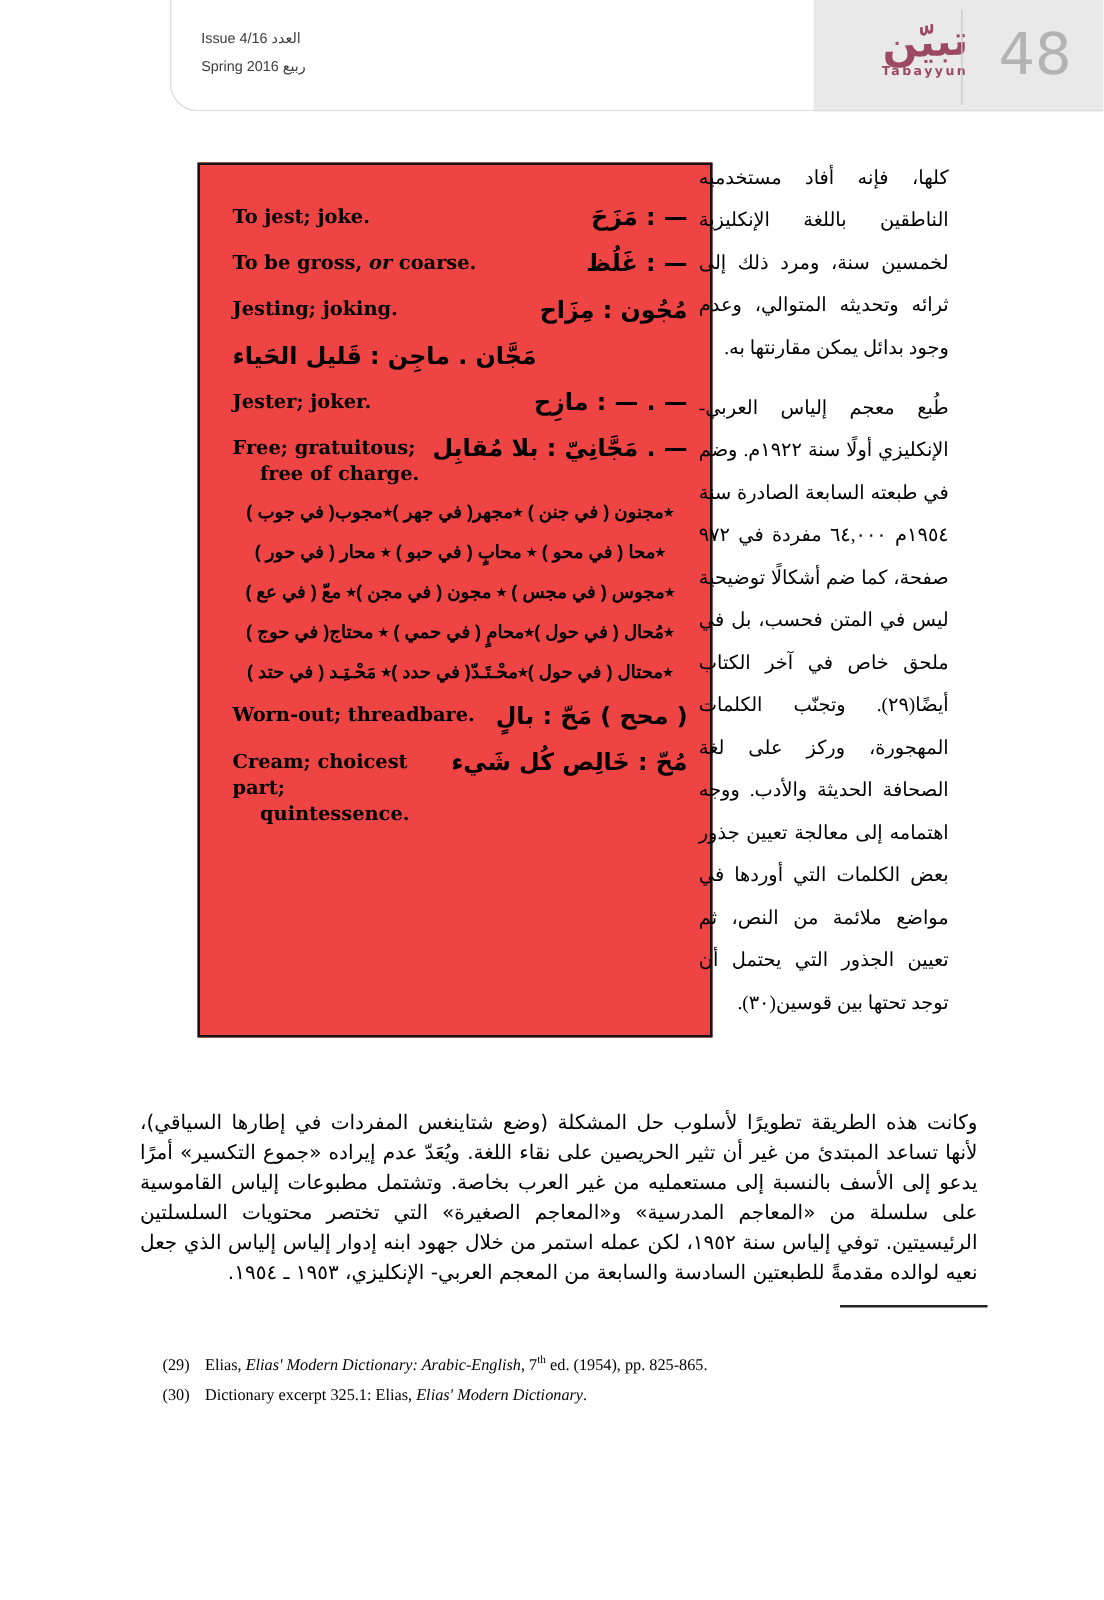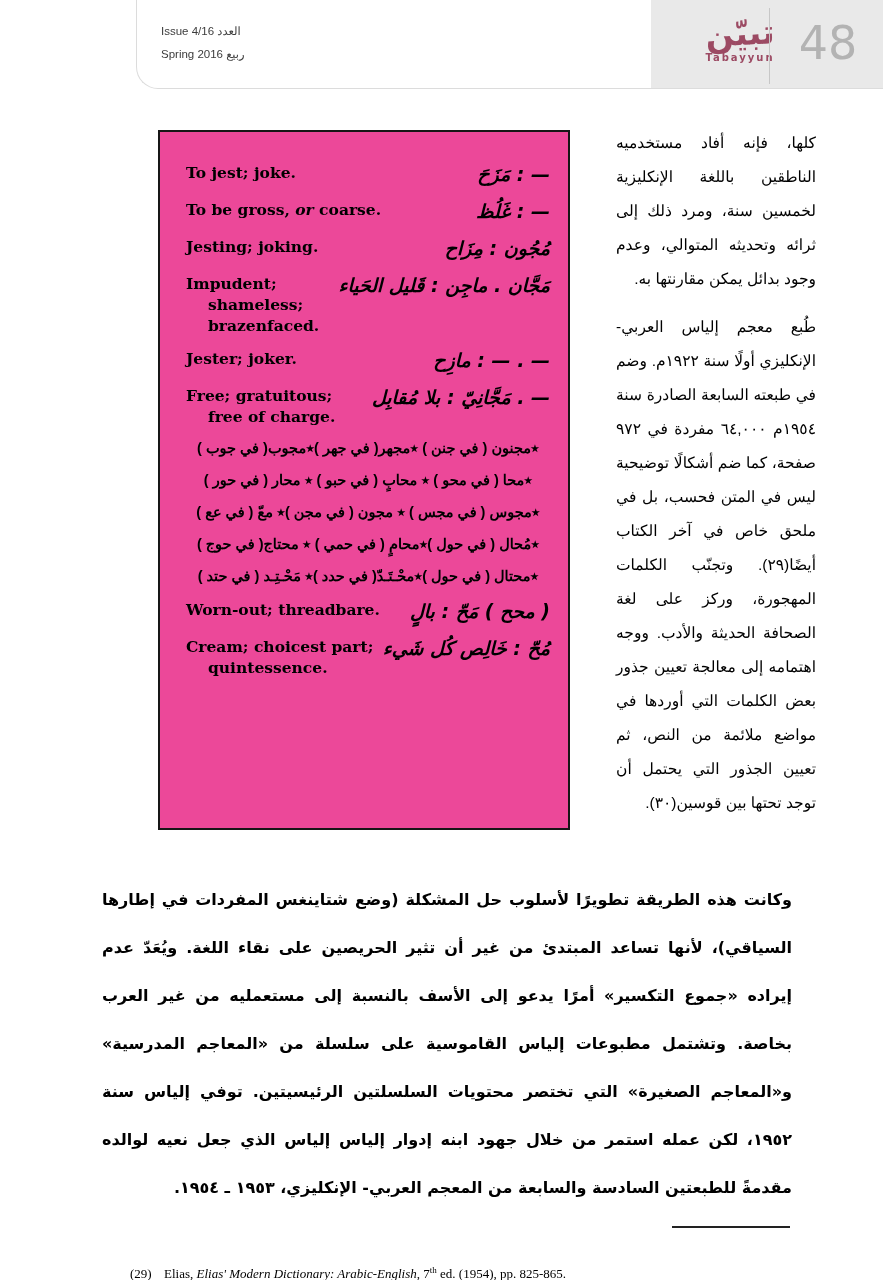--- a/index.html
+++ b/index.html
@@ -18,43 +18,43 @@
            transform:rotate(-3deg);}
   .logo-en{font-family:"DejaVu Sans",sans-serif;font-weight:bold;font-size:10px;letter-spacing:2px;
            margin-top:-2px;}
   .band-divider{position:absolute;left:119px;top:8px;width:1px;height:76px;background:#c7c7c7;}
   .page-number{position:absolute;left:128px;top:0;width:100px;height:78px;line-height:86px;
                text-align:center;font-size:46px;color:var(--pagenum,#b3b3b3);
                font-family:"DejaVu Sans",sans-serif;}
 
   
   .dict-box{position:absolute;left:158px;top:130px;width:412px;height:700px;margin:0;
-            border:2px solid #161616;background:#ec4899;box-sizing:border-box;
+            border:2px solid #161616;background:#ef4444;box-sizing:border-box;
             padding:30px 18px 0 26px;}
   .pair-row{display:flex;justify-content:space-between;align-items:flex-start;margin-bottom:12px;}
   .pair-row .en{font-family:"DejaVu Serif","Liberation Serif",serif;font-weight:bold;
                 font-size:15.5px;line-height:21px;}
   .pair-row .en .en2{padding-left:22px;}
   .pair-row .ar{font-family:"DejaVu Sans",sans-serif;font-weight:bold;font-size:19px;
-                line-height:25px;white-space:nowrap;text-align:left;font-style:italic;}
+                line-height:25px;white-space:nowrap;text-align:left;}
   .pair-row.small .en{font-size:13px;}
   .pair-row.small .ar{font-size:17px;}
   .xref-row{direction:rtl;text-align:center;font-family:Liberation Sans, sans-serif;font-weight:bold;
             font-size:14.5px;line-height:19px;white-space:nowrap;margin-bottom:13px;}
 
   
-  .column{position:absolute;left:616px;top:126px;width:200px;direction:rtl;
-          font-family:Liberation Sans, sans-serif;font-size:15.5px;line-height:34px;
+  .column{position:absolute;left:559px;top:126px;width:200px;direction:rtl;
+          font-family:Liberation Serif, serif;font-size:15.5px;line-height:34px;
           text-align:justify;text-justify:inter-word;}
   .column p{margin:0 0 14px 0;}
 
   
   .lower{position:absolute;left:102px;top:876px;width:690px;}
-  .bottom-par{direction:rtl;text-align:justify;text-justify:inter-word;margin:0;
-              font-family:"DejaVu Sans",sans-serif;font-size:16px;line-height:48px;font-weight:bold;}
+  .bottom-par{direction:rtl;text-align:justify;text-justify:inter-word;margin:10px;
+              font-family:"DejaVu Sans",sans-serif;font-size:16px;line-height:24px;}
   .fn-sep{width:118px;border:0;border-top:2px solid #222;margin:14px 2px 10px auto;}
   .footnotes{font-family:"Liberation Serif",serif;font-size:13px;line-height:24px;
              padding-left:28px;margin-top:30px;}
   .fn{white-space:nowrap;}
   .fn-num{display:inline-block;width:34px;}
   .it{font-style:italic;}
   sup{font-size:9px;}
 </style>
 </head>
 <body>
@@ -97,24 +97,20 @@
           </div>
           <div class="ar" dir="rtl">— : غَلُظ</div>
         </div>
         <div class="pair-row">
           <div class="en">
             <div><span>Jesting; joking.</span></div>
           </div>
           <div class="ar" dir="rtl">مُجُون : مِزَاح</div>
         </div>
         <div class="pair-row">
-          <div class="en">
-            <div><span>Impudent;</span></div>
-            <div class="en2"><span>shameless; brazenfaced.</span></div>
-          </div>
           <div class="ar" dir="rtl">مَجَّان . ماجِن : قَليل الحَياء</div>
         </div>
         <div class="pair-row">
           <div class="en">
             <div><span>Jester; joker.</span></div>
           </div>
           <div class="ar" dir="rtl">— . — : مازِح</div>
         </div>
         <div class="pair-row">
           <div class="en">

